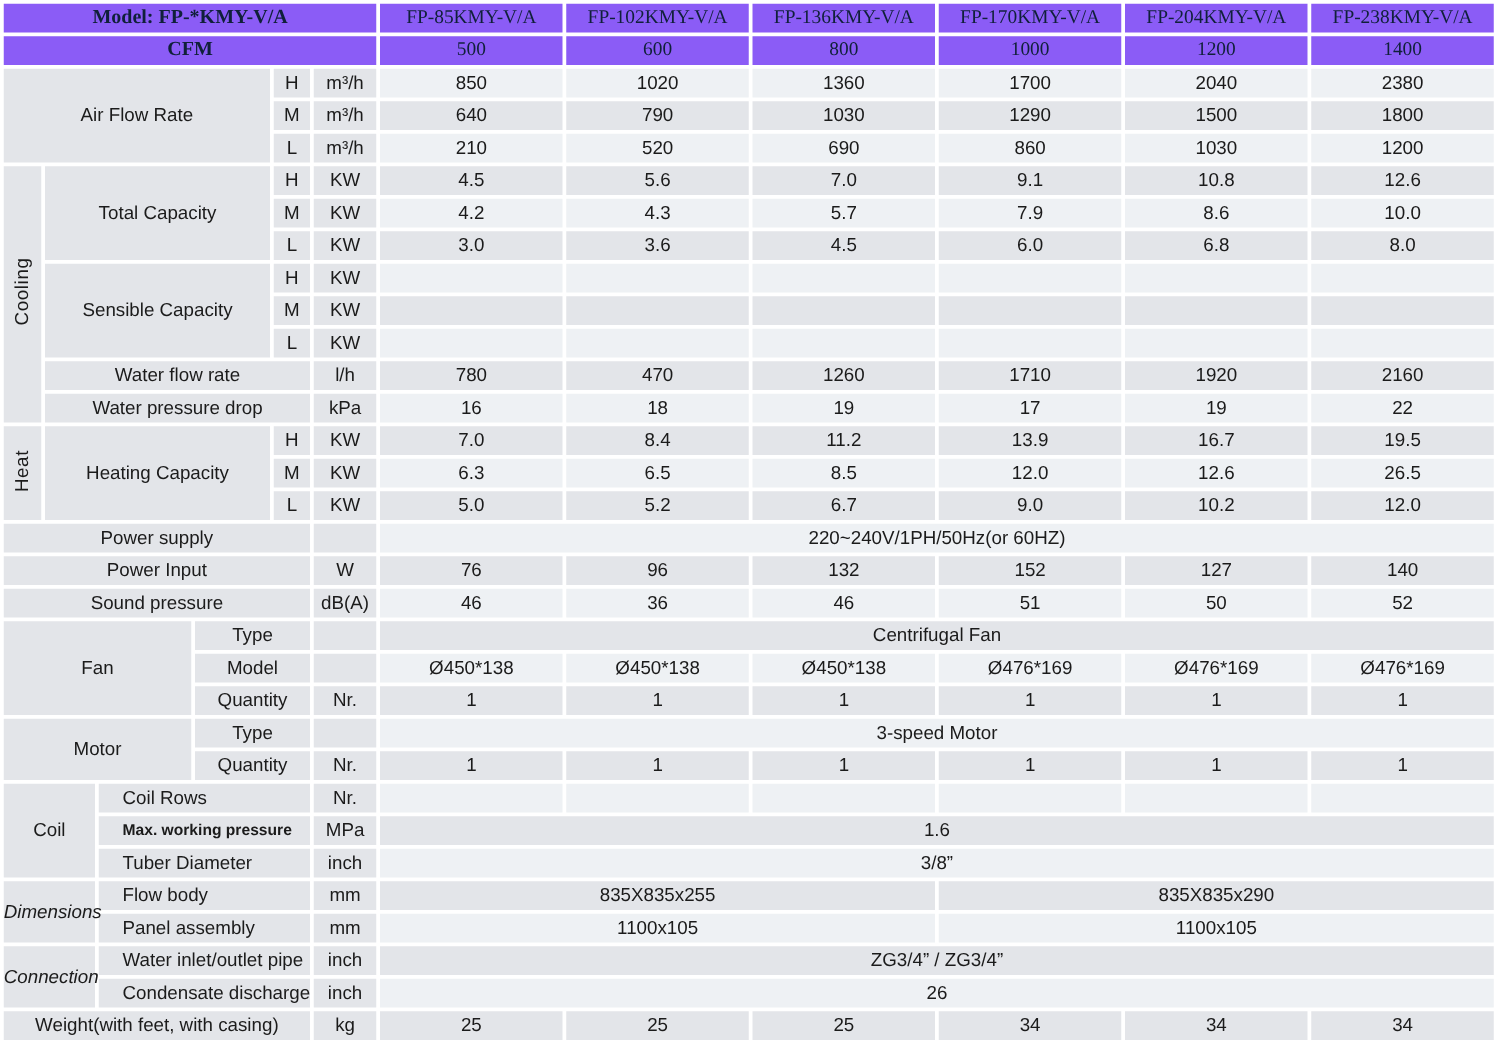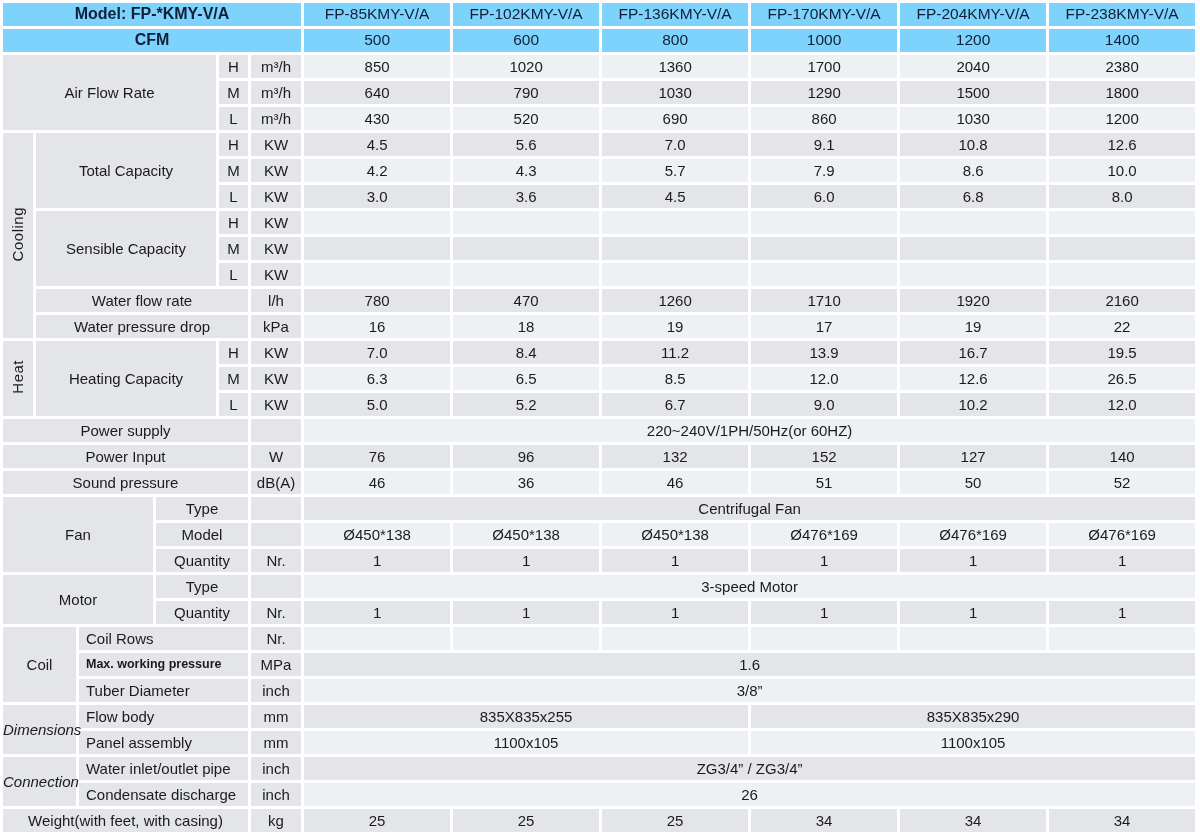--- a/index.html
+++ b/index.html
@@ -1,25 +1,25 @@
 <!DOCTYPE html>
 <html><head>
 <meta charset="utf-8">
 <style>
   html,body{margin:0;padding:0;background:#ffffff;}
   body{width:1200px;font-family:"Liberation Sans", sans-serif;}
   table{border-collapse:separate;border-spacing:3px;table-layout:fixed;width:1198px;height:835px;margin:0;}
   td{height:23px;padding:0;text-align:center;vertical-align:middle;font-size:15px;color:#1b1b1b;overflow:hidden;line-height:1.05;}
-  .t{background:#7dd3fc;color:#10203a;font-size:15.5px;}
+  .t{background:#8b5cf6;color:#10203a;font-size:15.5px;font-family:Liberation Serif, serif;}
   .t.bold{font-weight:bold;font-size:16px;}
   .lab{background:#e3e5e9;}
   .d0{background:#eef1f4;}
   .d1{background:#e3e5e9;}
   .v span{display:inline-block;writing-mode:vertical-rl;transform:rotate(180deg);letter-spacing:0.5px;}
-  .left{text-align:left;padding-left:7px;}
+  .left{text-align:left;padding-left:19px;}
   .small{font-size:12.5px;font-weight:bold;}
   .ovf{overflow:visible;white-space:nowrap;font-style:italic;}
   .nowrap{white-space:nowrap;}
 </style>
 </head>
 <body>
 
 <table>
   <colgroup>
     <col style="width:30px">
@@ -74,21 +74,21 @@
     <td class="d1">640</td>
     <td class="d1">790</td>
     <td class="d1">1030</td>
     <td class="d1">1290</td>
     <td class="d1">1500</td>
     <td class="d1">1800</td>
   </tr>
   <tr>
     <td class="lab">L</td>
     <td class="lab">m³/h</td>
-    <td class="d0">430</td>
+    <td class="d0">210</td>
     <td class="d0">520</td>
     <td class="d0">690</td>
     <td class="d0">860</td>
     <td class="d0">1030</td>
     <td class="d0">1200</td>
   </tr>
 
   <tr>
     <td class="lab v" rowspan="8"><span>Cooling</span></td>
     <td class="lab" colspan="3" rowspan="3">Total Capacity</td>

